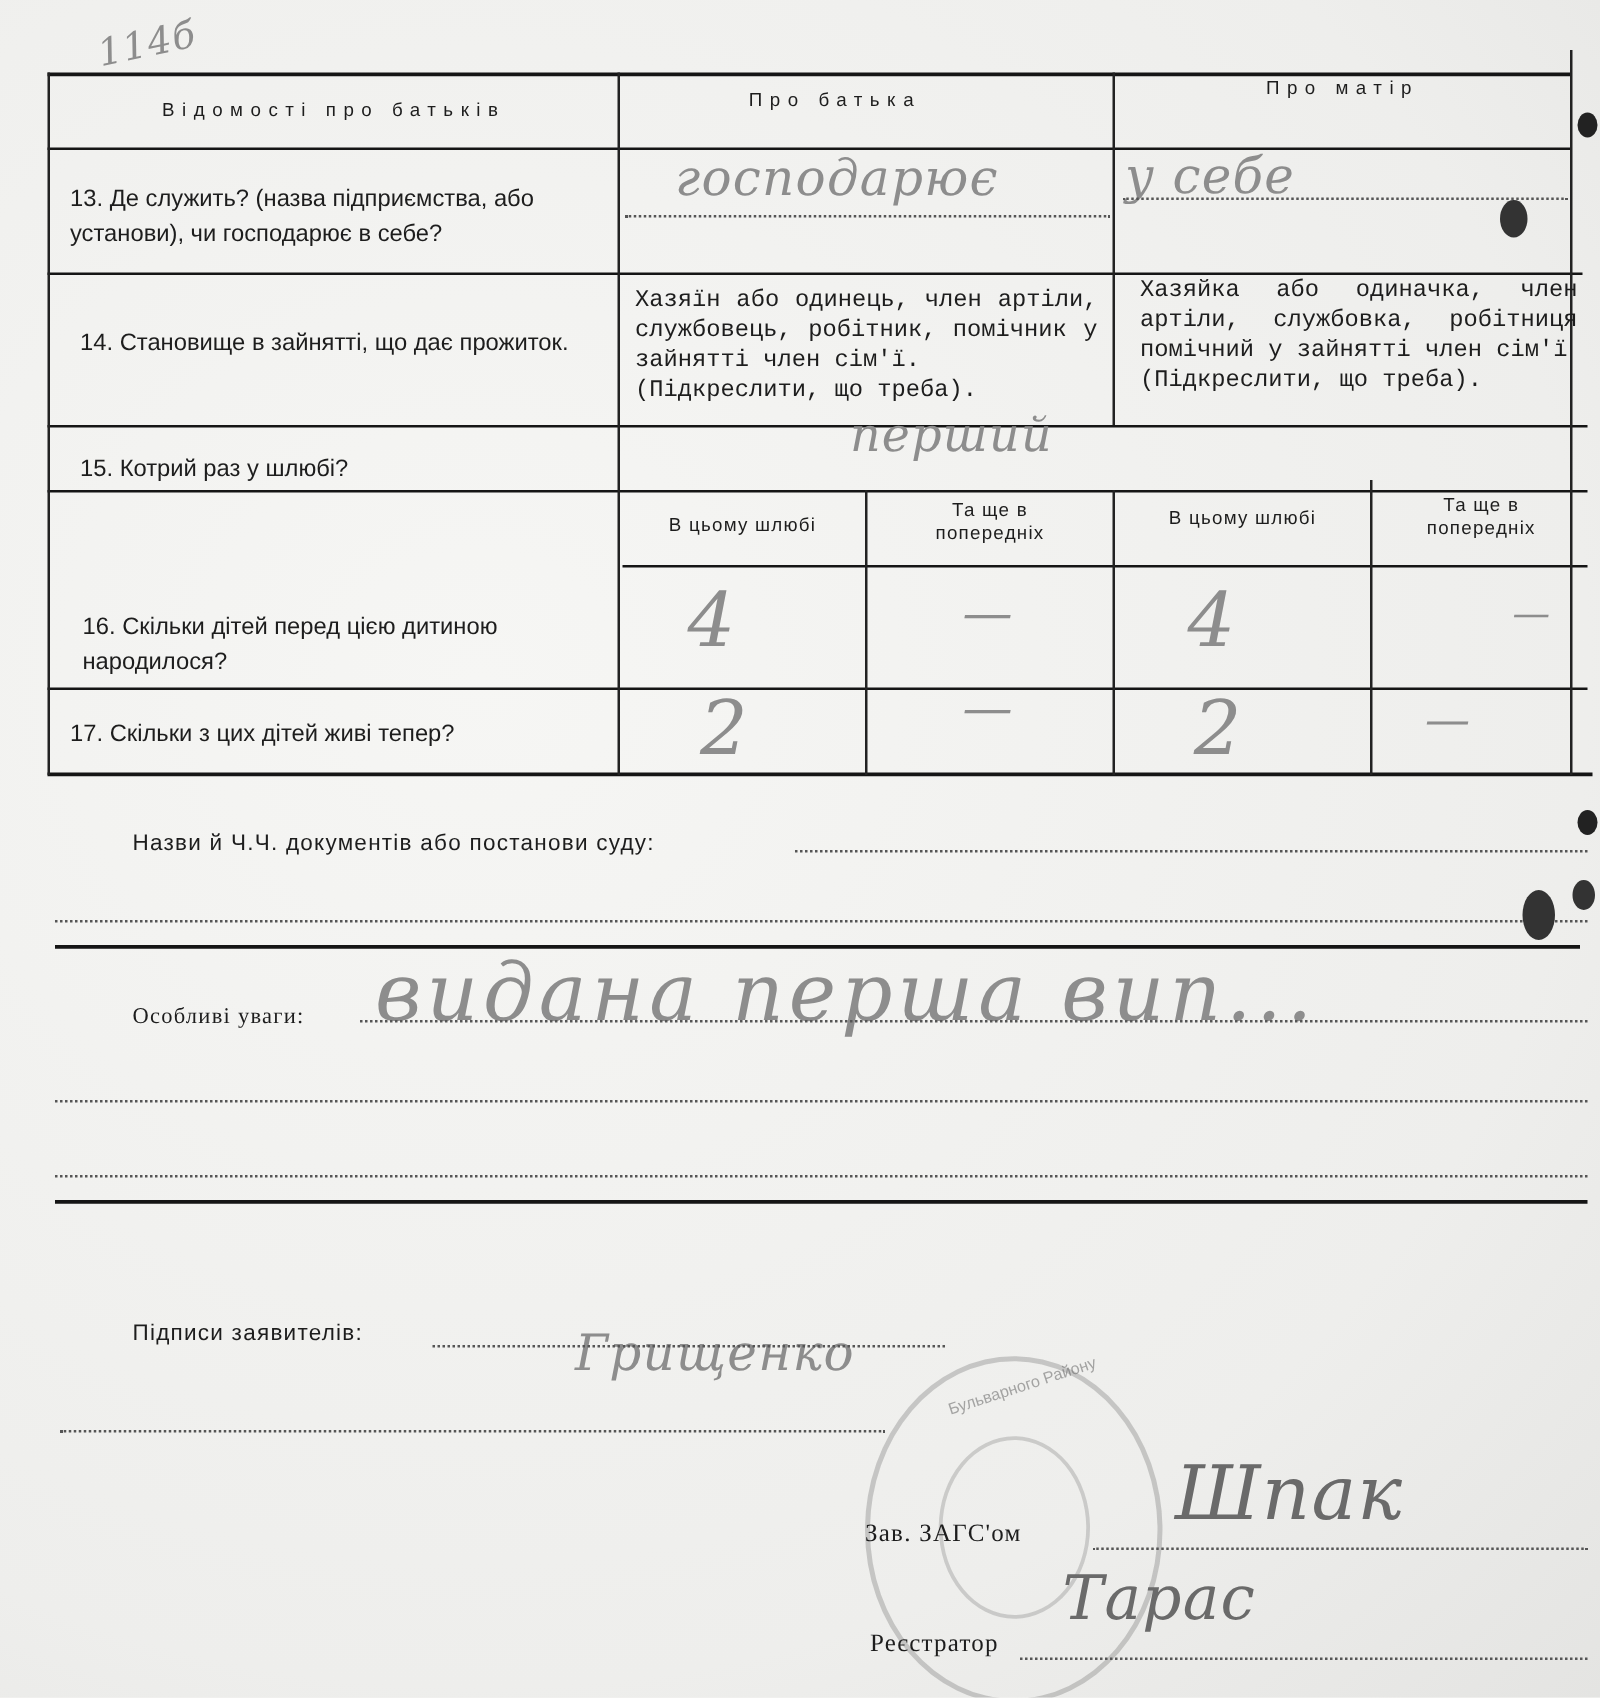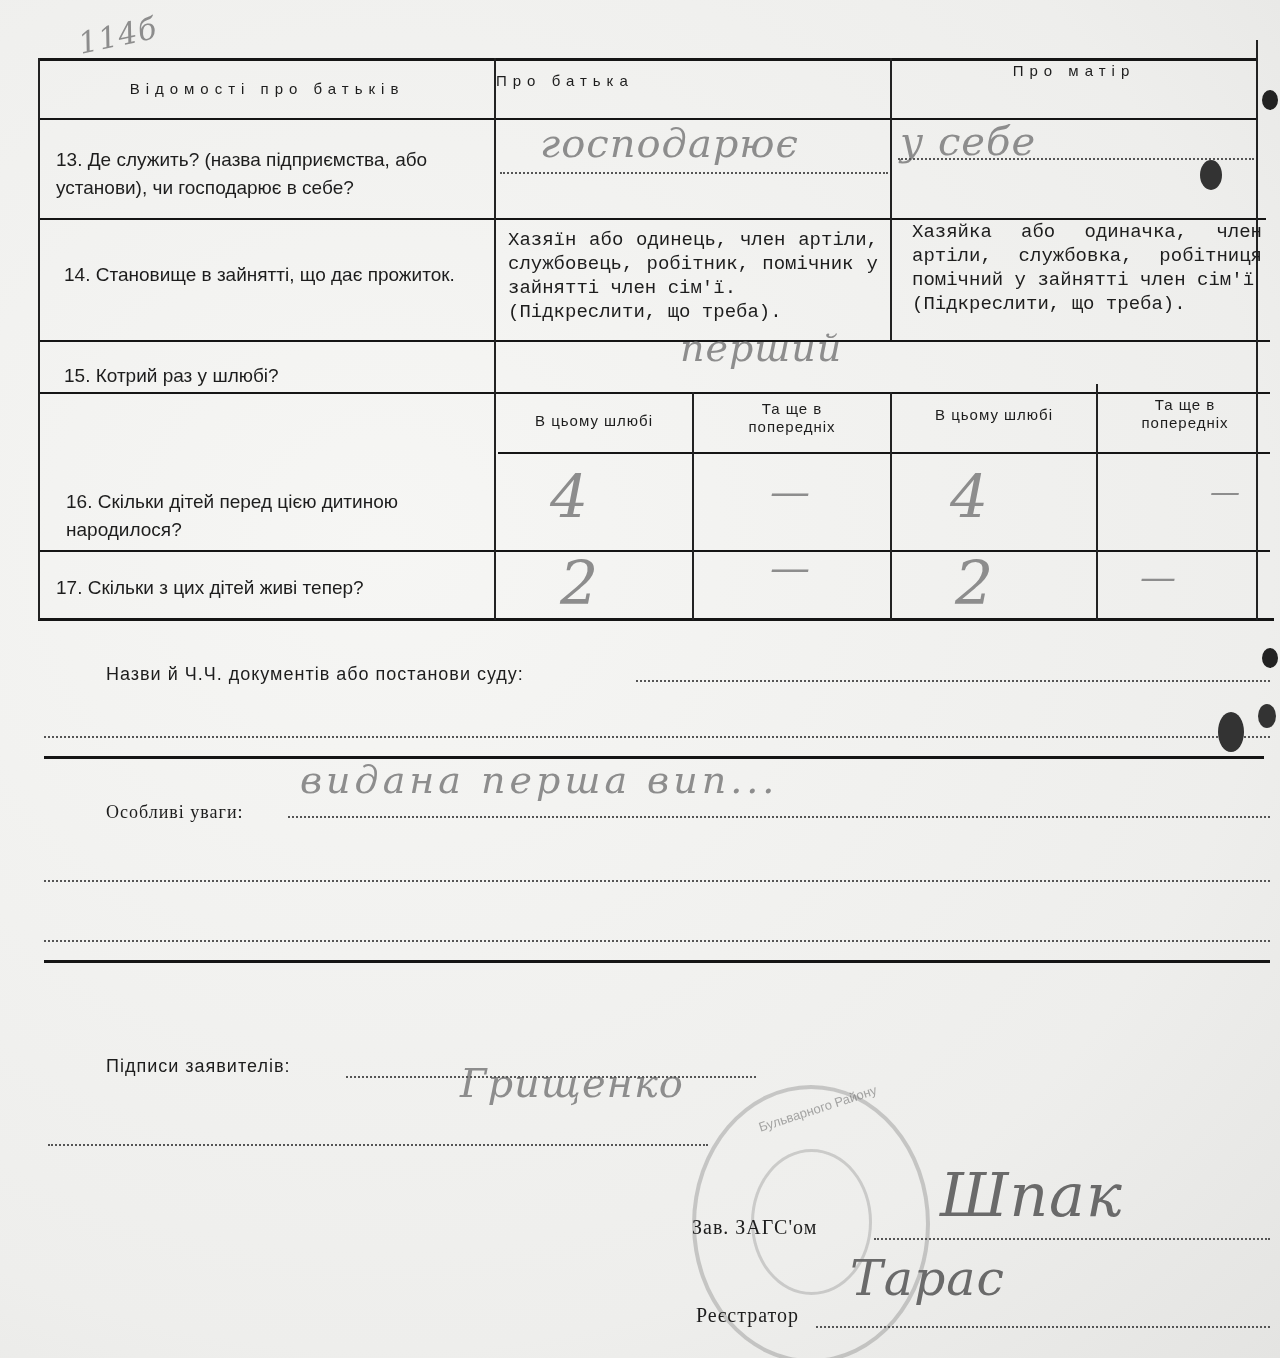--- a/index.html
+++ b/index.html
@@ -56,21 +56,21 @@
 
     <div class="vline" style="left:38px; top:58px; height:562px;"></div>
     <div class="vline" style="left:494px; top:58px; height:562px;"></div>
     <div class="vline" style="left:890px; top:58px; height:282px;"></div>
     <div class="vline" style="left:890px; top:392px; height:228px;"></div>
     <div class="vline" style="left:692px; top:392px; height:228px;"></div>
     <div class="vline" style="left:1096px; top:384px; height:236px;"></div>
     <div class="vline" style="left:1256px; top:40px; height:580px;"></div>
 
     <div class="abs sans spaced" style="left:40px; top:80px; width:454px; text-align:center; font-size:15px;">Відомості про батьків</div>
-    <div class="abs sans spaced" style="left:496px; top:72px; width:344px; font-size:15px;">Про батька</div>
+    <div class="abs sans spaced" style="left:496px; top:72px; width:344px; text-align:center; font-size:15px;">Про батька</div>
     <div class="abs sans spaced" style="left:892px; top:62px; width:364px; text-align:center; font-size:15px;">Про матір</div>
 
     <div class="abs q" style="left:56px; top:146px; width:436px;">
       <span>13.</span>
       <span>Де служить? (назва підприємства, або установи), чи господарює в себе?</span>
     </div>
     <div class="hw" style="left:540px; top:120px; font-size:40px;">господарює</div>
     <div class="hw" style="left:900px; top:118px; font-size:40px;">у себе</div>
     <div class="dots" style="left:500px; top:172px; width:388px;"></div>
     <div class="dots" style="left:898px; top:158px; width:356px;"></div>
@@ -117,21 +117,21 @@
     <div class="hw" style="left:955px; top:548px; font-size:60px;">2</div>
     <div class="hw" style="left:1140px; top:556px; font-size:36px;">—</div>
   </div>
 
   <div class="abs lbl" style="left:106px; top:664px;">Назви й Ч.Ч. документів або постанови суду:</div>
   <div class="dots" style="left:636px; top:680px; width:634px;"></div>
   <div class="dots" style="left:44px; top:736px; width:1226px;"></div>
   <div class="hline" style="left:44px; top:756px; width:1220px;"></div>
 
   <div class="abs lbl" style="left:106px; top:802px;font-family:Liberation Serif, serif;">Особливі уваги:</div>
-  <div class="hw" style="left:300px; top:758px; font-size:38px; letter-spacing:4px;">видана перша вип...</div>
+  <div class="hw" style="left:300px; top:758px; font-size:64px; letter-spacing:4px;">видана перша вип...</div>
   <div class="dots" style="left:288px; top:816px; width:982px;"></div>
   <div class="dots" style="left:44px; top:880px; width:1226px;"></div>
   <div class="dots" style="left:44px; top:940px; width:1226px;"></div>
   <div class="hline" style="left:44px; top:960px; width:1226px;"></div>
 
   <div class="abs lbl" style="left:106px; top:1056px;">Підписи заявителів:</div>
   <div class="hw" style="left:460px; top:1060px; font-size:40px;text-align:center;">Грищенко</div>
   <div class="dots" style="left:346px; top:1076px; width:410px;"></div>
   <div class="dots" style="left:48px; top:1144px; width:660px;"></div>
 

